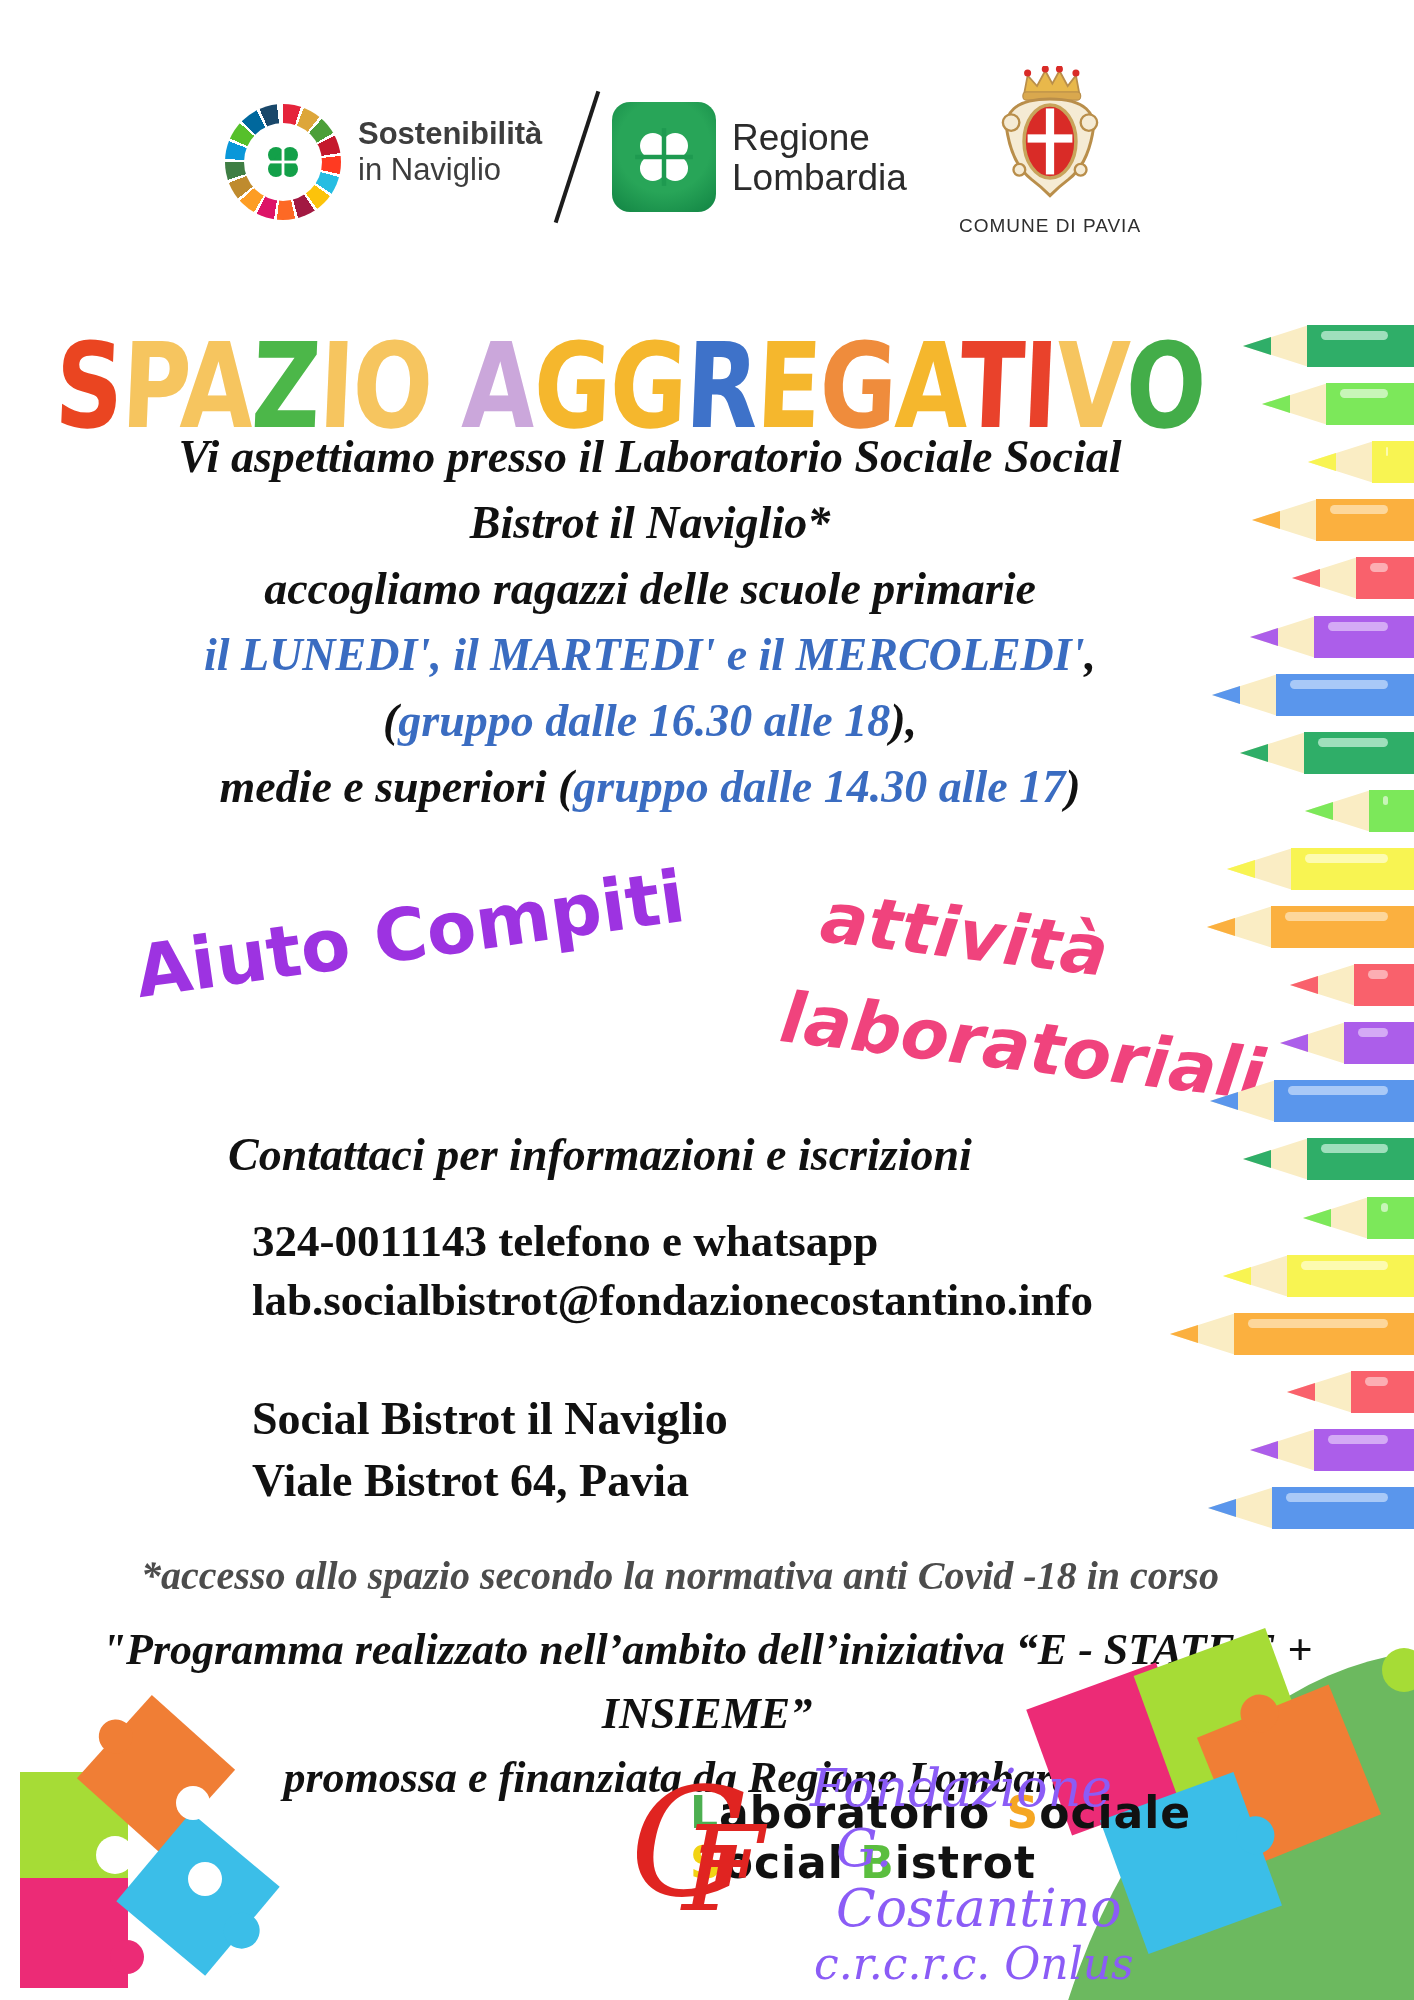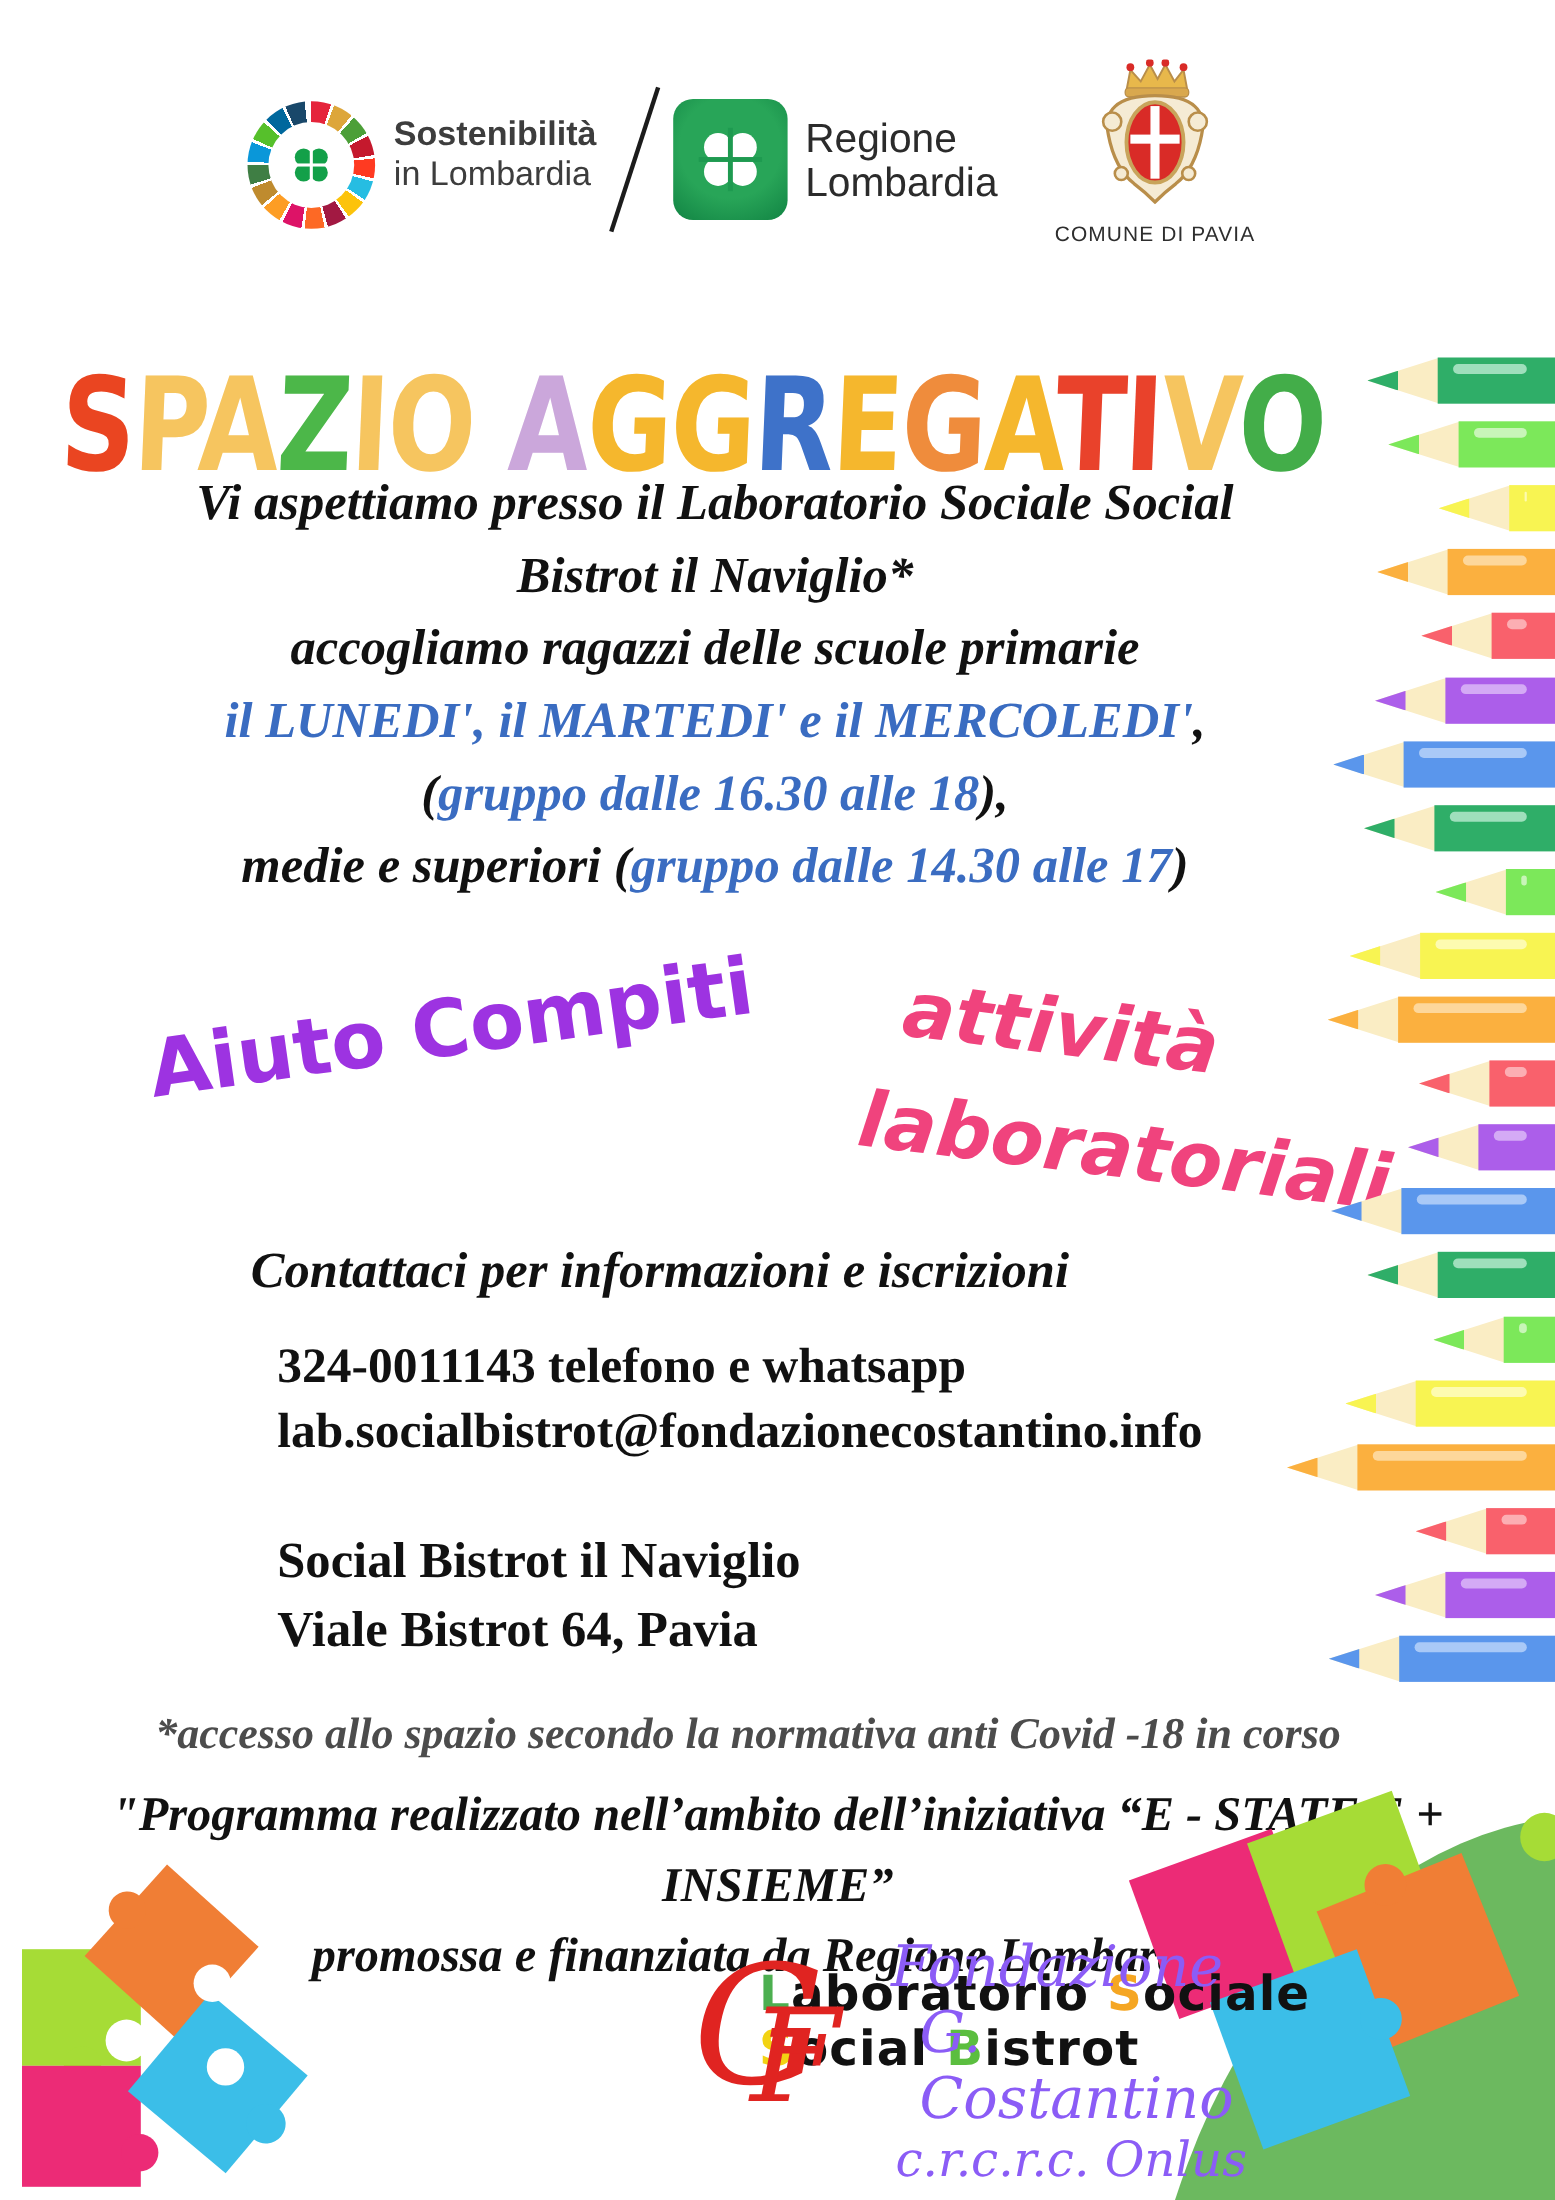--- a/index.html
+++ b/index.html
@@ -1,21 +1,21 @@
 <!DOCTYPE html>
 <html><head>
 <meta charset="utf-8">
 <style>
   html,body{margin:0;padding:0;background:#ffffff;}
   .poster{
     position:relative;width:1414px;height:2000px;background:#ffffff;
     overflow:hidden;font-family:"Liberation Serif",serif;
   }
   
-  .hdr{position:absolute;top:4px;left:0;width:100%;height:230px;}
+  .hdr{position:absolute;top:16px;left:0;width:100%;height:230px;}
   .sdg-wheel{
     position:absolute;left:225px;top:88px;width:116px;height:116px;border-radius:50%;
     background:conic-gradient(
       #E5243B 0 18deg,#fff 18deg 21deg,#DDA63A 21deg 39deg,#fff 39deg 42deg,
       #4C9F38 42deg 60deg,#fff 60deg 63deg,#C5192D 63deg 81deg,#fff 81deg 84deg,
       #FF3A21 84deg 102deg,#fff 102deg 105deg,#26BDE2 105deg 123deg,#fff 123deg 126deg,
       #FCC30B 126deg 144deg,#fff 144deg 147deg,#A21942 147deg 165deg,#fff 165deg 168deg,
       #FD6925 168deg 186deg,#fff 186deg 189deg,#DD1367 189deg 207deg,#fff 207deg 210deg,
       #FD9D24 210deg 228deg,#fff 228deg 231deg,#BF8B2E 231deg 249deg,#fff 249deg 252deg,
       #3F7E44 252deg 270deg,#fff 270deg 273deg,#0A97D9 273deg 291deg,#fff 291deg 294deg,
@@ -120,21 +120,21 @@
           <circle cx="13" cy="27" r="8"></circle>
             <circle cx="27" cy="27" r="8"></circle>
           <circle cx="20" cy="20" r="9"></circle>
         </g>
         <rect x="18.6" y="2" width="2.8" height="36" fill="#ffffff"></rect>
         <rect x="2" y="18.6" width="36" height="2.8" fill="#ffffff"></rect>
       </svg>
     </div>
     <div class="sost-text">
       <div class="b">Sostenibilità</div>
-      <div class="r">in Lombardia</div>
+      <div class="r">in Naviglio</div>
     </div>
     <div class="slash"></div>
     <div class="reg-badge">
       <svg class="reg-rosa" viewBox="0 0 40 40">
         <g fill="#ffffff">
           <circle cx="13" cy="13" r="8"></circle>
             <circle cx="27" cy="13" r="8"></circle>
           <circle cx="13" cy="27" r="8"></circle>
             <circle cx="27" cy="27" r="8"></circle>
           <circle cx="20" cy="20" r="9"></circle>

